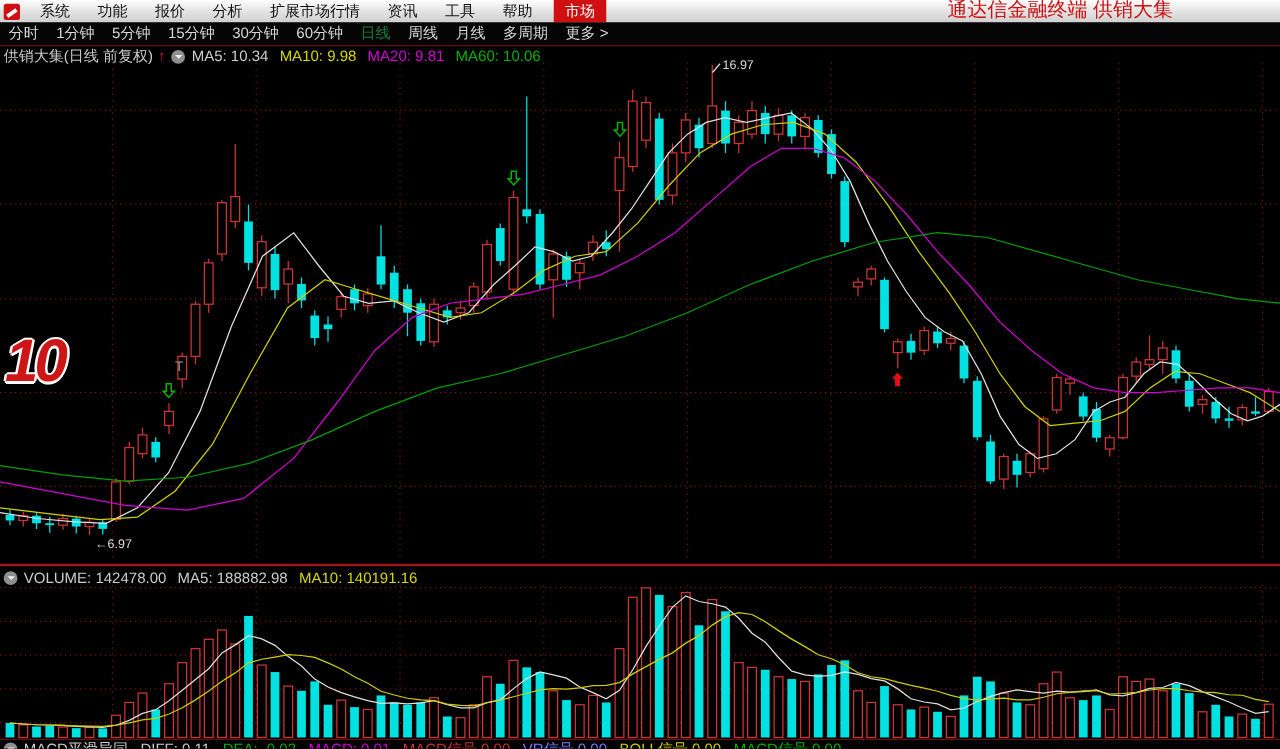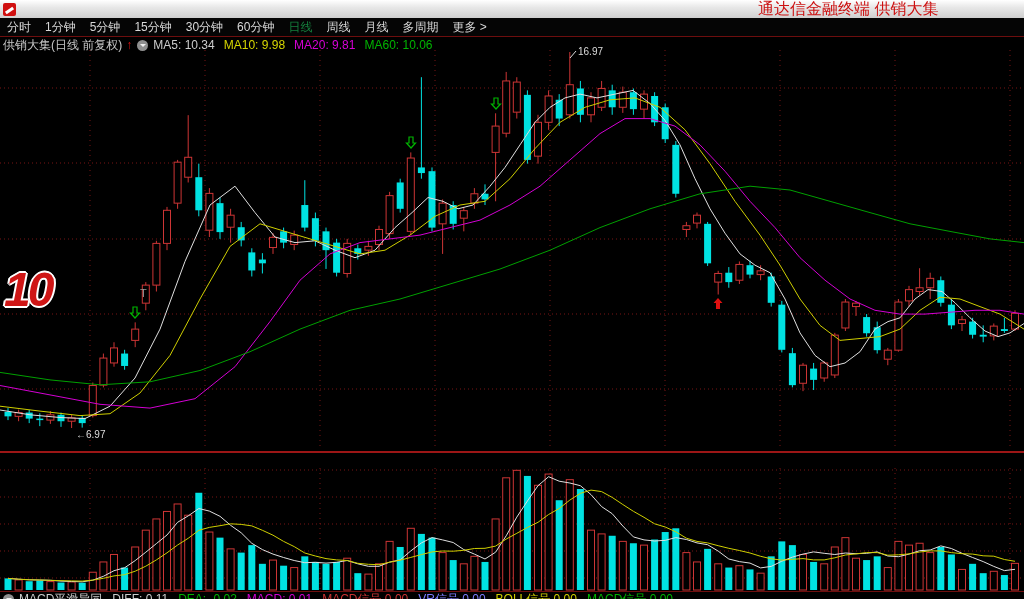--- a/index.html
+++ b/index.html
@@ -8,21 +8,21 @@
   
   #menubar{position:absolute;left:0;top:0;width:1024px;height:18px;
     background:linear-gradient(#ffffff,#e8e8e8 40%,#cfcfcf);display:flex;align-items:center;z-index:30;}
   #logo{width:13px;height:13px;margin:0 5px 0 3px;background:#d01010;border-radius:2px;position:relative;}
   #logo:after{content:"";position:absolute;left:2px;top:6px;width:9px;height:3px;background:#fff;transform:rotate(-35deg);}
   .menu-item{font-size:12px;color:#111;padding:0 11px;height:18px;line-height:18px;cursor:default;}
   .menu-item.active{background:#cf1010;color:#fff;margin-left:6px;padding:0 9px;}
   #win-title{position:absolute;left:758px;top:1px;font-size:16px;color:#cc1111;line-height:16px;}
   
   #periodbar{position:absolute;left:0;top:18px;width:1024px;height:18px;background:#050505;
-    display:flex;align-items:center;z-index:30;border-bottom:1px solid #6e0e0e;}
+    display:flex;z-index:30;border-bottom:1px solid #6e0e0e;}
   .period-item{font-size:12px;color:#d8d8d8;padding:0 7px;line-height:17px;cursor:default;}
   .period-item.active{color:#15803d;}
   
   .hdr{position:absolute;left:3px;z-index:20;font-size:12px;line-height:13px;white-space:nowrap;}
   .tok{margin-right:9px;}
   .circle-icon{display:inline-block;width:11px;height:11px;border-radius:50%;background:#8f8f8f;
     position:relative;vertical-align:-2px;margin-right:5px;}
   .circle-icon:after{content:"";position:absolute;left:2.5px;top:3.5px;border:3px solid transparent;border-top-color:#efefef;}
   .up-arrow-glyph{color:#e01010;font-weight:bold;margin:0 5px 0 4px;}
   
@@ -40,20 +40,31 @@
   svg{position:absolute;left:0;top:0;z-index:5;}
   .pricelabel{font-size:10px;fill:#dcdcdc;}
 </style>
 </head>
 <body>
 
 <div id="app">
 
   <div id="menubar">
     <div id="logo"></div>
+    <div id="menu-items" style="display: flex;">
+        <div class="menu-item">系统</div>
+        <div class="menu-item">功能</div>
+        <div class="menu-item">报价</div>
+        <div class="menu-item">分析</div>
+        <div class="menu-item">扩展市场行情</div>
+        <div class="menu-item">资讯</div>
+        <div class="menu-item">工具</div>
+        <div class="menu-item">帮助</div>
+        <div class="menu-item active">市场</div>
+      </div>
     <div id="win-title">通达信金融终端 供销大集</div>
   </div>
 
   <div id="periodbar">
       <div class="period-item">分时</div>
       <div class="period-item">1分钟</div>
       <div class="period-item">5分钟</div>
       <div class="period-item">15分钟</div>
       <div class="period-item">30分钟</div>
       <div class="period-item">60分钟</div>
@@ -395,20 +406,23 @@
       <text x="140" y="297" fill="#9a9a9a" font-size="11">T</text>
       <line x1="570" y1="58" x2="576" y2="51" stroke="#dcdcdc" stroke-width="1"></line>
       <text x="578" y="55" class="pricelabel">16.97</text>
       <text x="76" y="438" class="pricelabel">←6.97</text>
     </svg>
 
   <div class="hdr" style="top:39px;">
     <span style="color:#c8c8c8;">供销大集(日线 前复权)</span><span class="up-arrow-glyph">↑</span><span class="circle-icon"></span><span id="ma-labels"><span class="tok" style="color: rgb(204, 204, 204);">MA5: 10.34</span><span class="tok" style="color: rgb(214, 214, 0);">MA10: 9.98</span><span class="tok" style="color: rgb(214, 0, 214);">MA20: 9.81</span><span class="tok" style="color: rgb(0, 180, 0);">MA60: 10.06</span></span>
   </div>
 
+  <div class="hdr" style="top:456px;">
+    <span class="circle-icon"></span><span id="vol-labels"><span class="tok" style="color: rgb(204, 204, 204);">VOLUME: 142478.00</span><span class="tok" style="color: rgb(204, 204, 204);">MA5: 188882.98</span><span class="tok" style="color: rgb(214, 214, 0);">MA10: 140191.16</span></span>
+  </div>
 
   <div id="watermark">
     <div id="wm-big" class="wm-red">10</div>
   </div>
 
   <div id="bottomrow">
     <span class="circle-icon"></span><span id="bottom-tokens"><span class="tok" style="color: rgb(204, 204, 204);">MACD平滑异同</span><span class="tok" style="color: rgb(204, 204, 204);">DIFF: 0.11</span><span class="tok" style="color: rgb(0, 180, 0);">DEA: -0.02</span><span class="tok" style="color: rgb(212, 0, 212);">MACD: 0.01</span><span class="tok" style="color: rgb(204, 51, 51);">MACD信号 0.00</span><span class="tok" style="color: rgb(125, 125, 255);">VR信号 0.00</span><span class="tok" style="color: rgb(207, 207, 0);">BOLL信号 0.00</span><span class="tok" style="color: rgb(0, 180, 0);">MACD信号 0.00</span></span>
   </div>
 </div>
 

